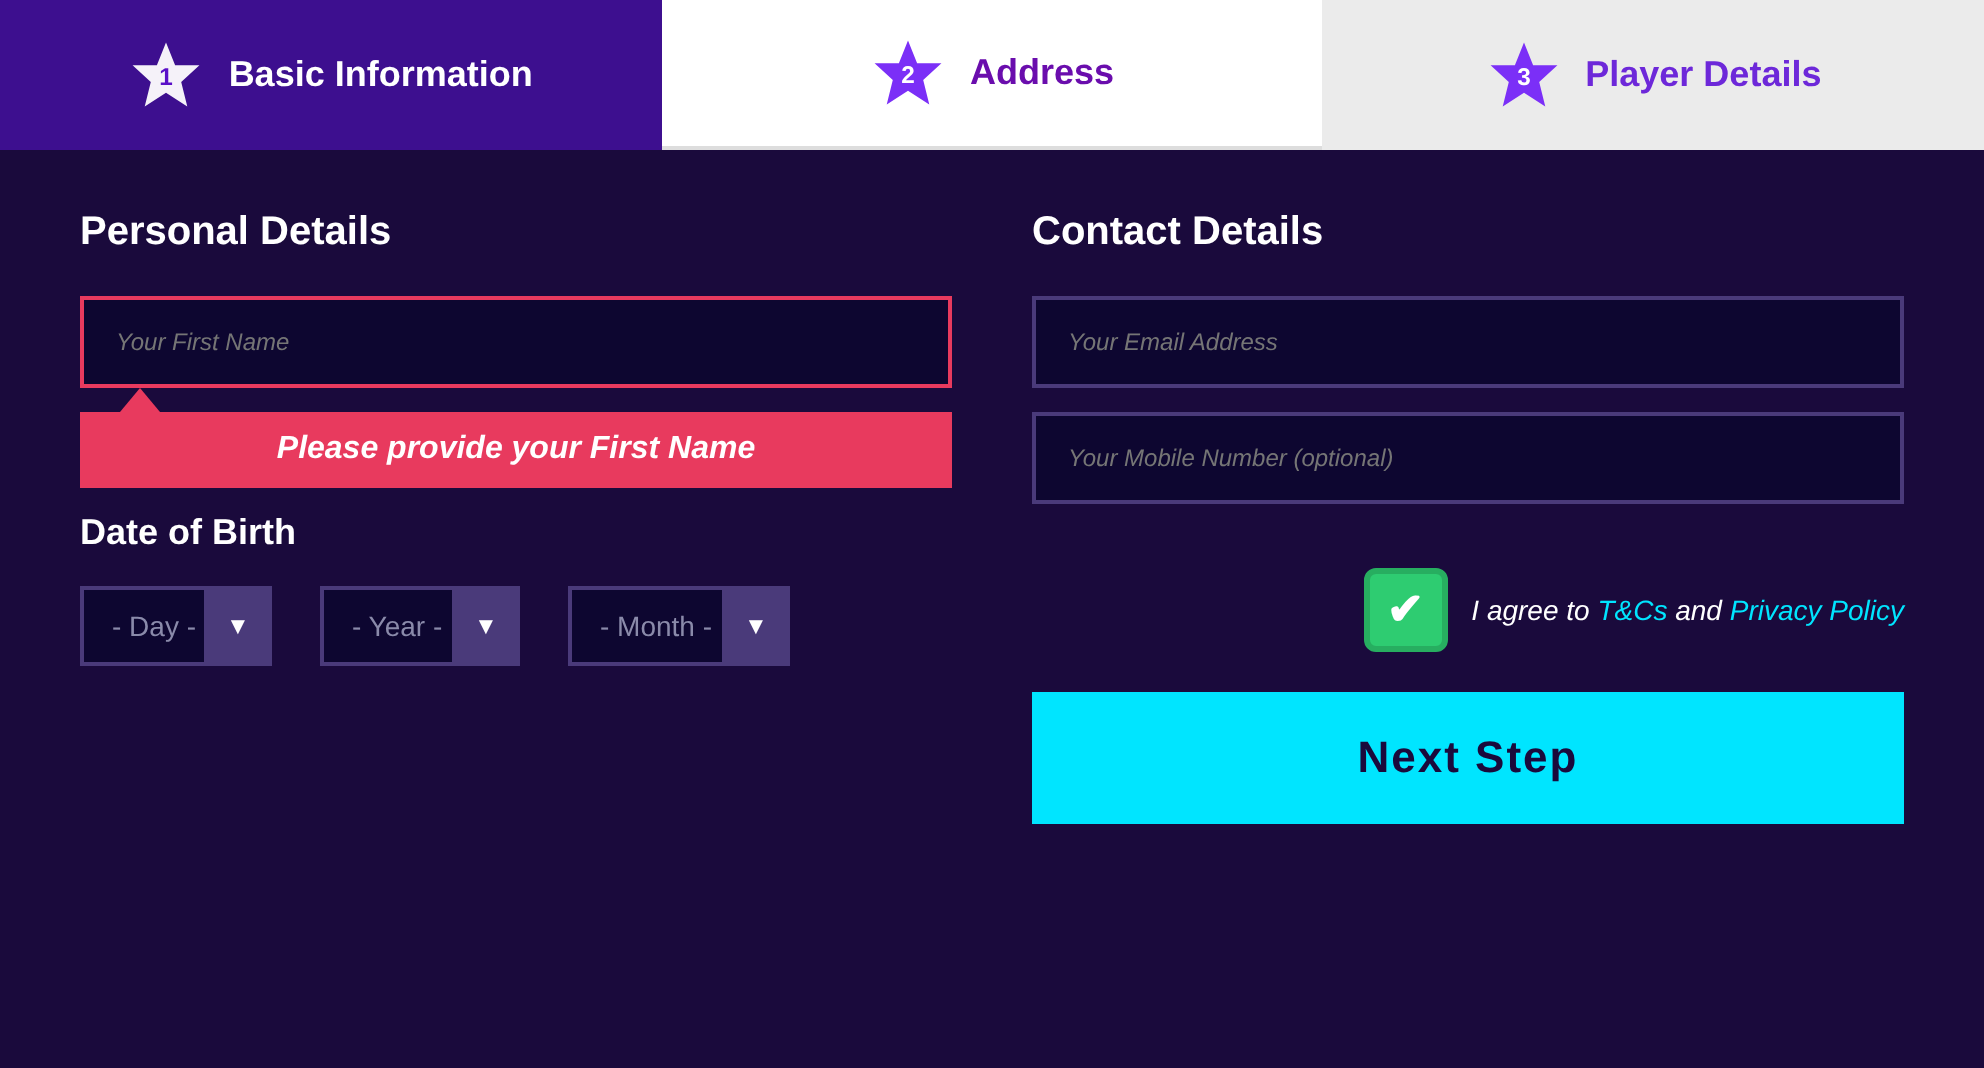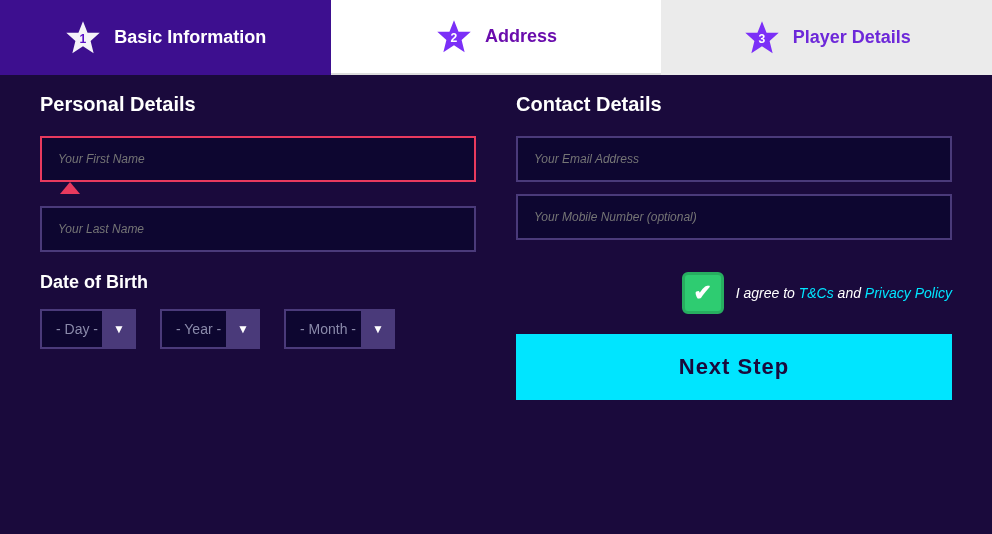--- a/index.html
+++ b/index.html
@@ -52,21 +52,21 @@
     .step-3 .step-label { color: #6d28d9; }
 
     .star-svg {
       width: 40px;
       height: 40px;
     }
 
     
     .main-content {
       display: flex;
-      padding: 18px 40px;
+      padding: 30px 40px;
       gap: 40px;
       justify-content: center;
     }
     .left-column {
       flex: 1;
     }
     .right-column {
       flex: 1;
     }
 
@@ -254,24 +254,24 @@
 
   <div class="left-column">
     <div class="section-title">Personal Details</div>
 
     
     <input class="form-input error-border" type="text" placeholder="Your First Name" style="">
 
     
     <div class="error-tooltip-wrapper">
       <div class="error-arrow"></div>
-    </div>
-
-    
-    <input class="form-input" type="text" placeholder="Your Last Name" style="">
+      <div class="error-message">Please provide your First Name</div>
+    </div>
+
+    
 
     
     <div class="dob-title">Date of Birth</div>
     <div class="dob-row">
       <div class="dob-select-wrapper">
         <select class="dob-select">
           <option value="">- Day -</option>
         </select>
         <div class="dob-arrow"></div>
       </div>

